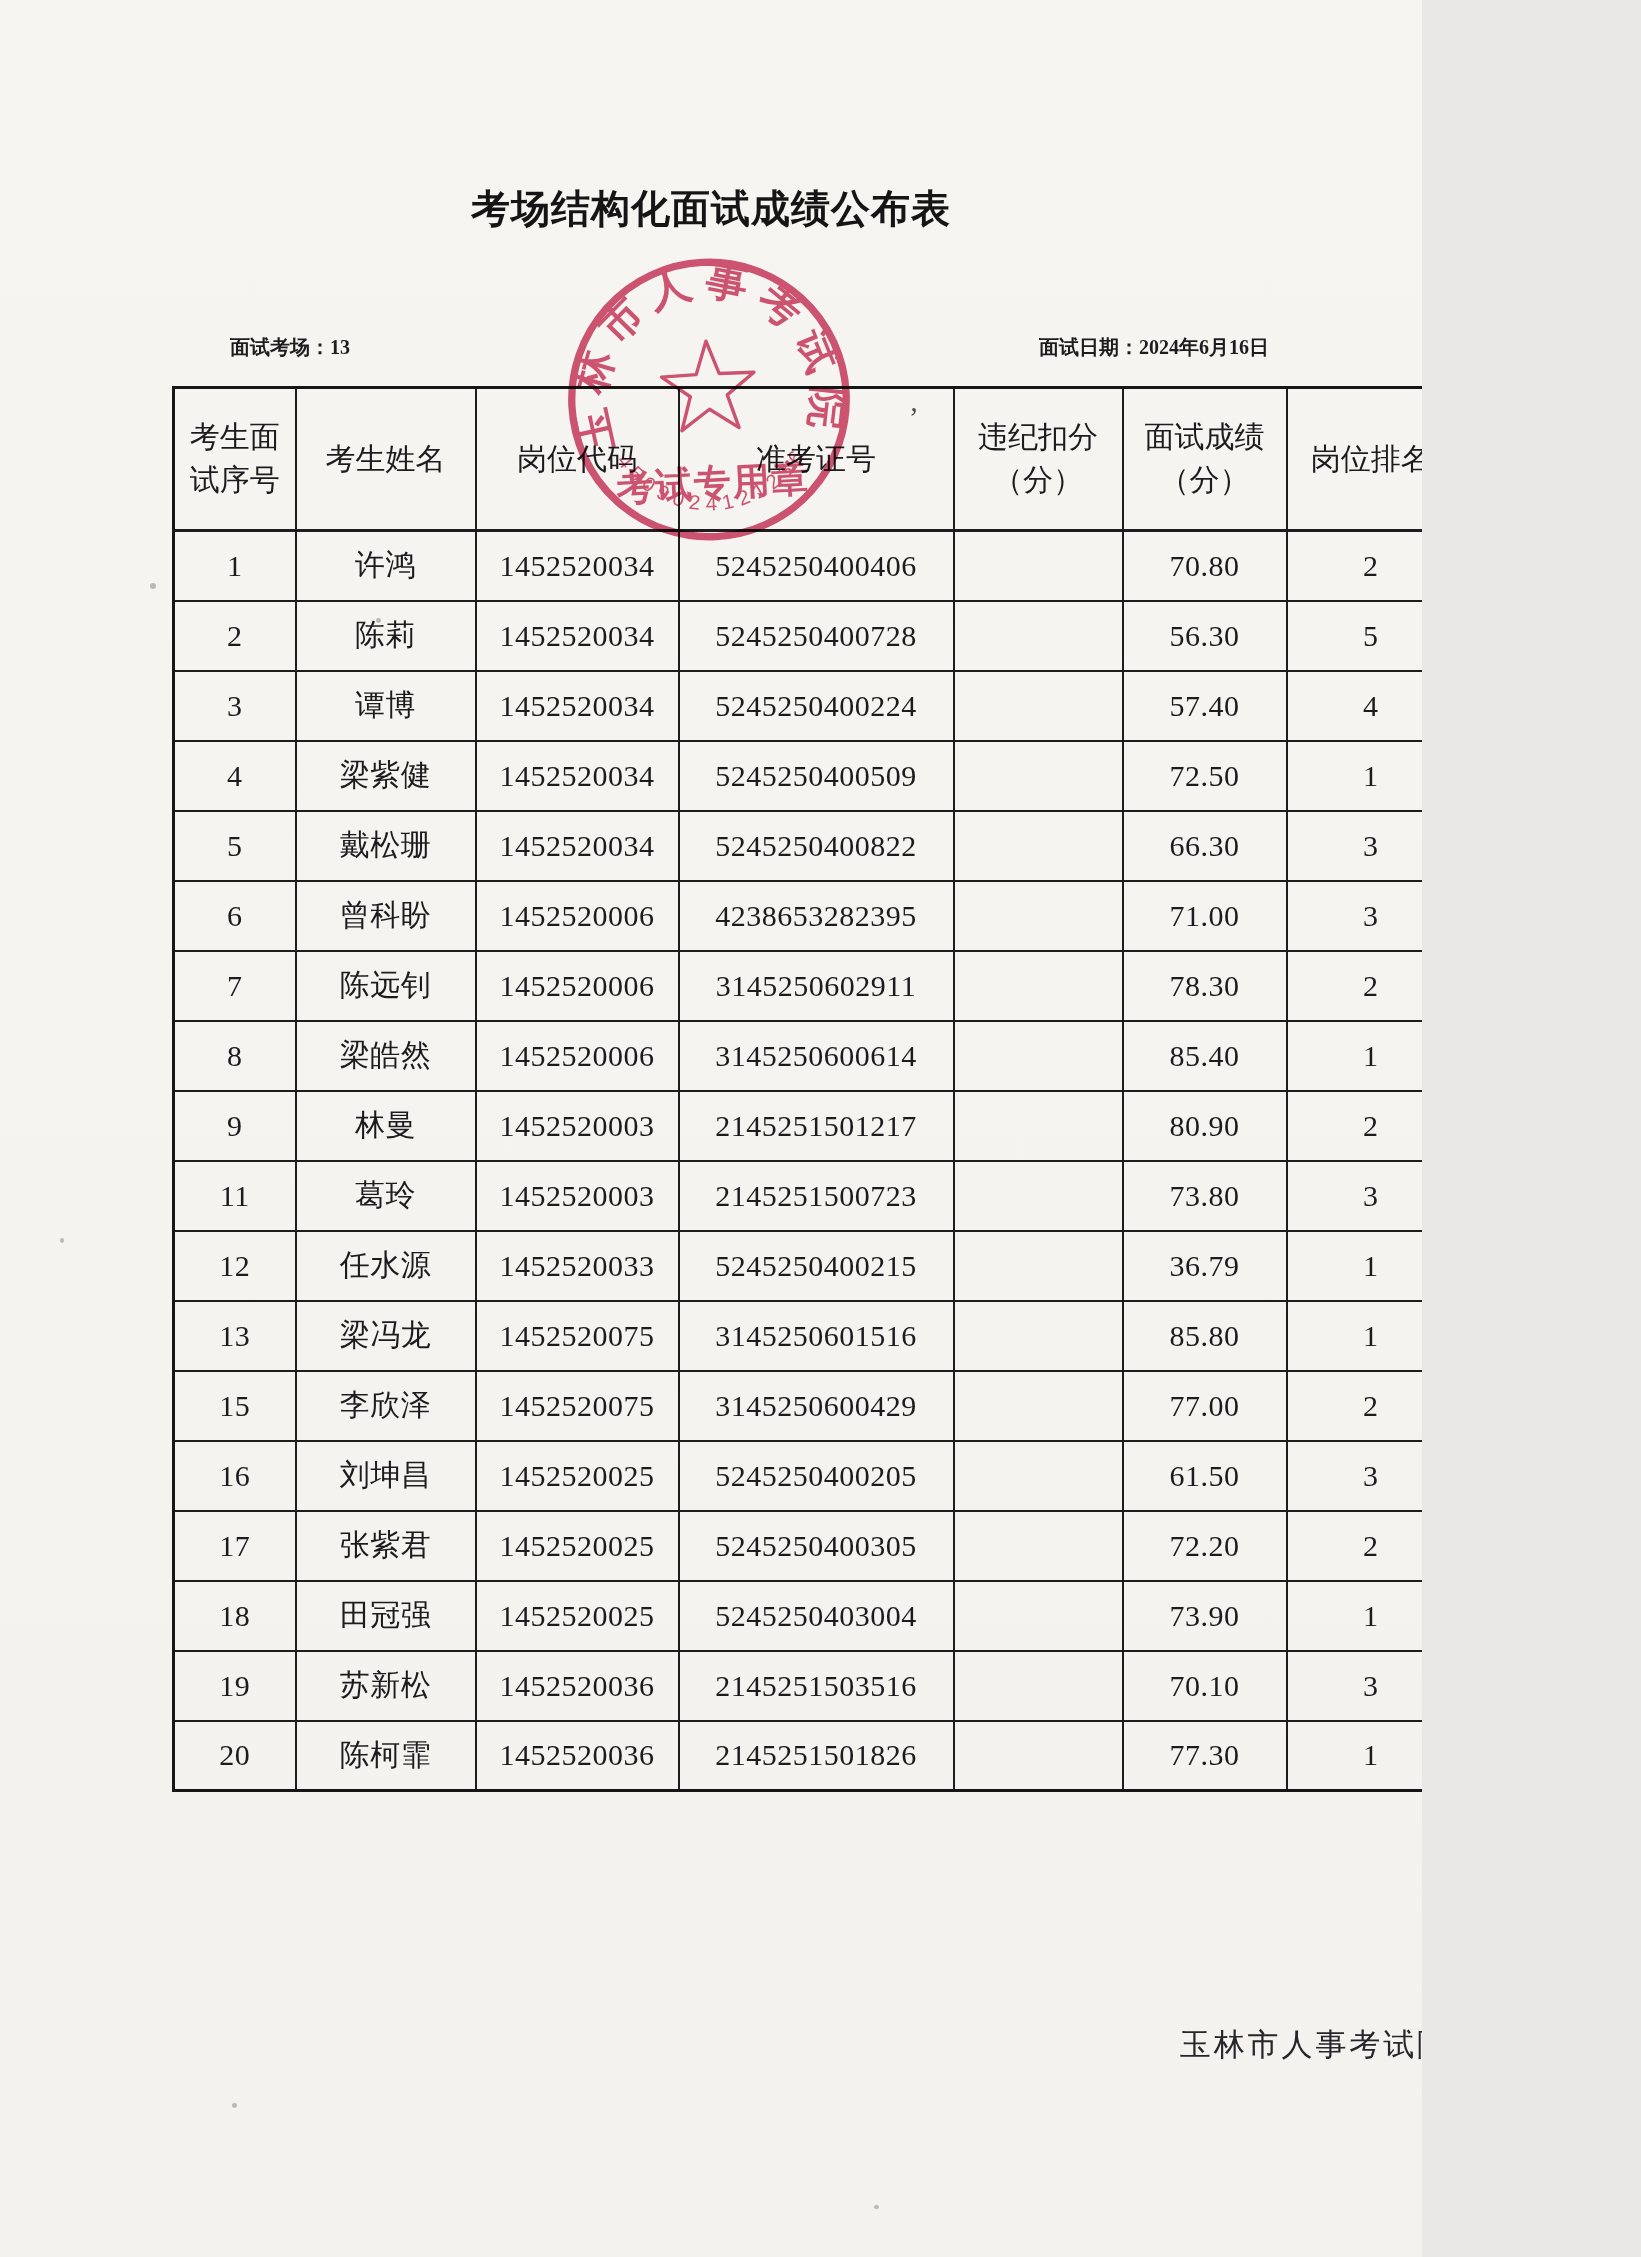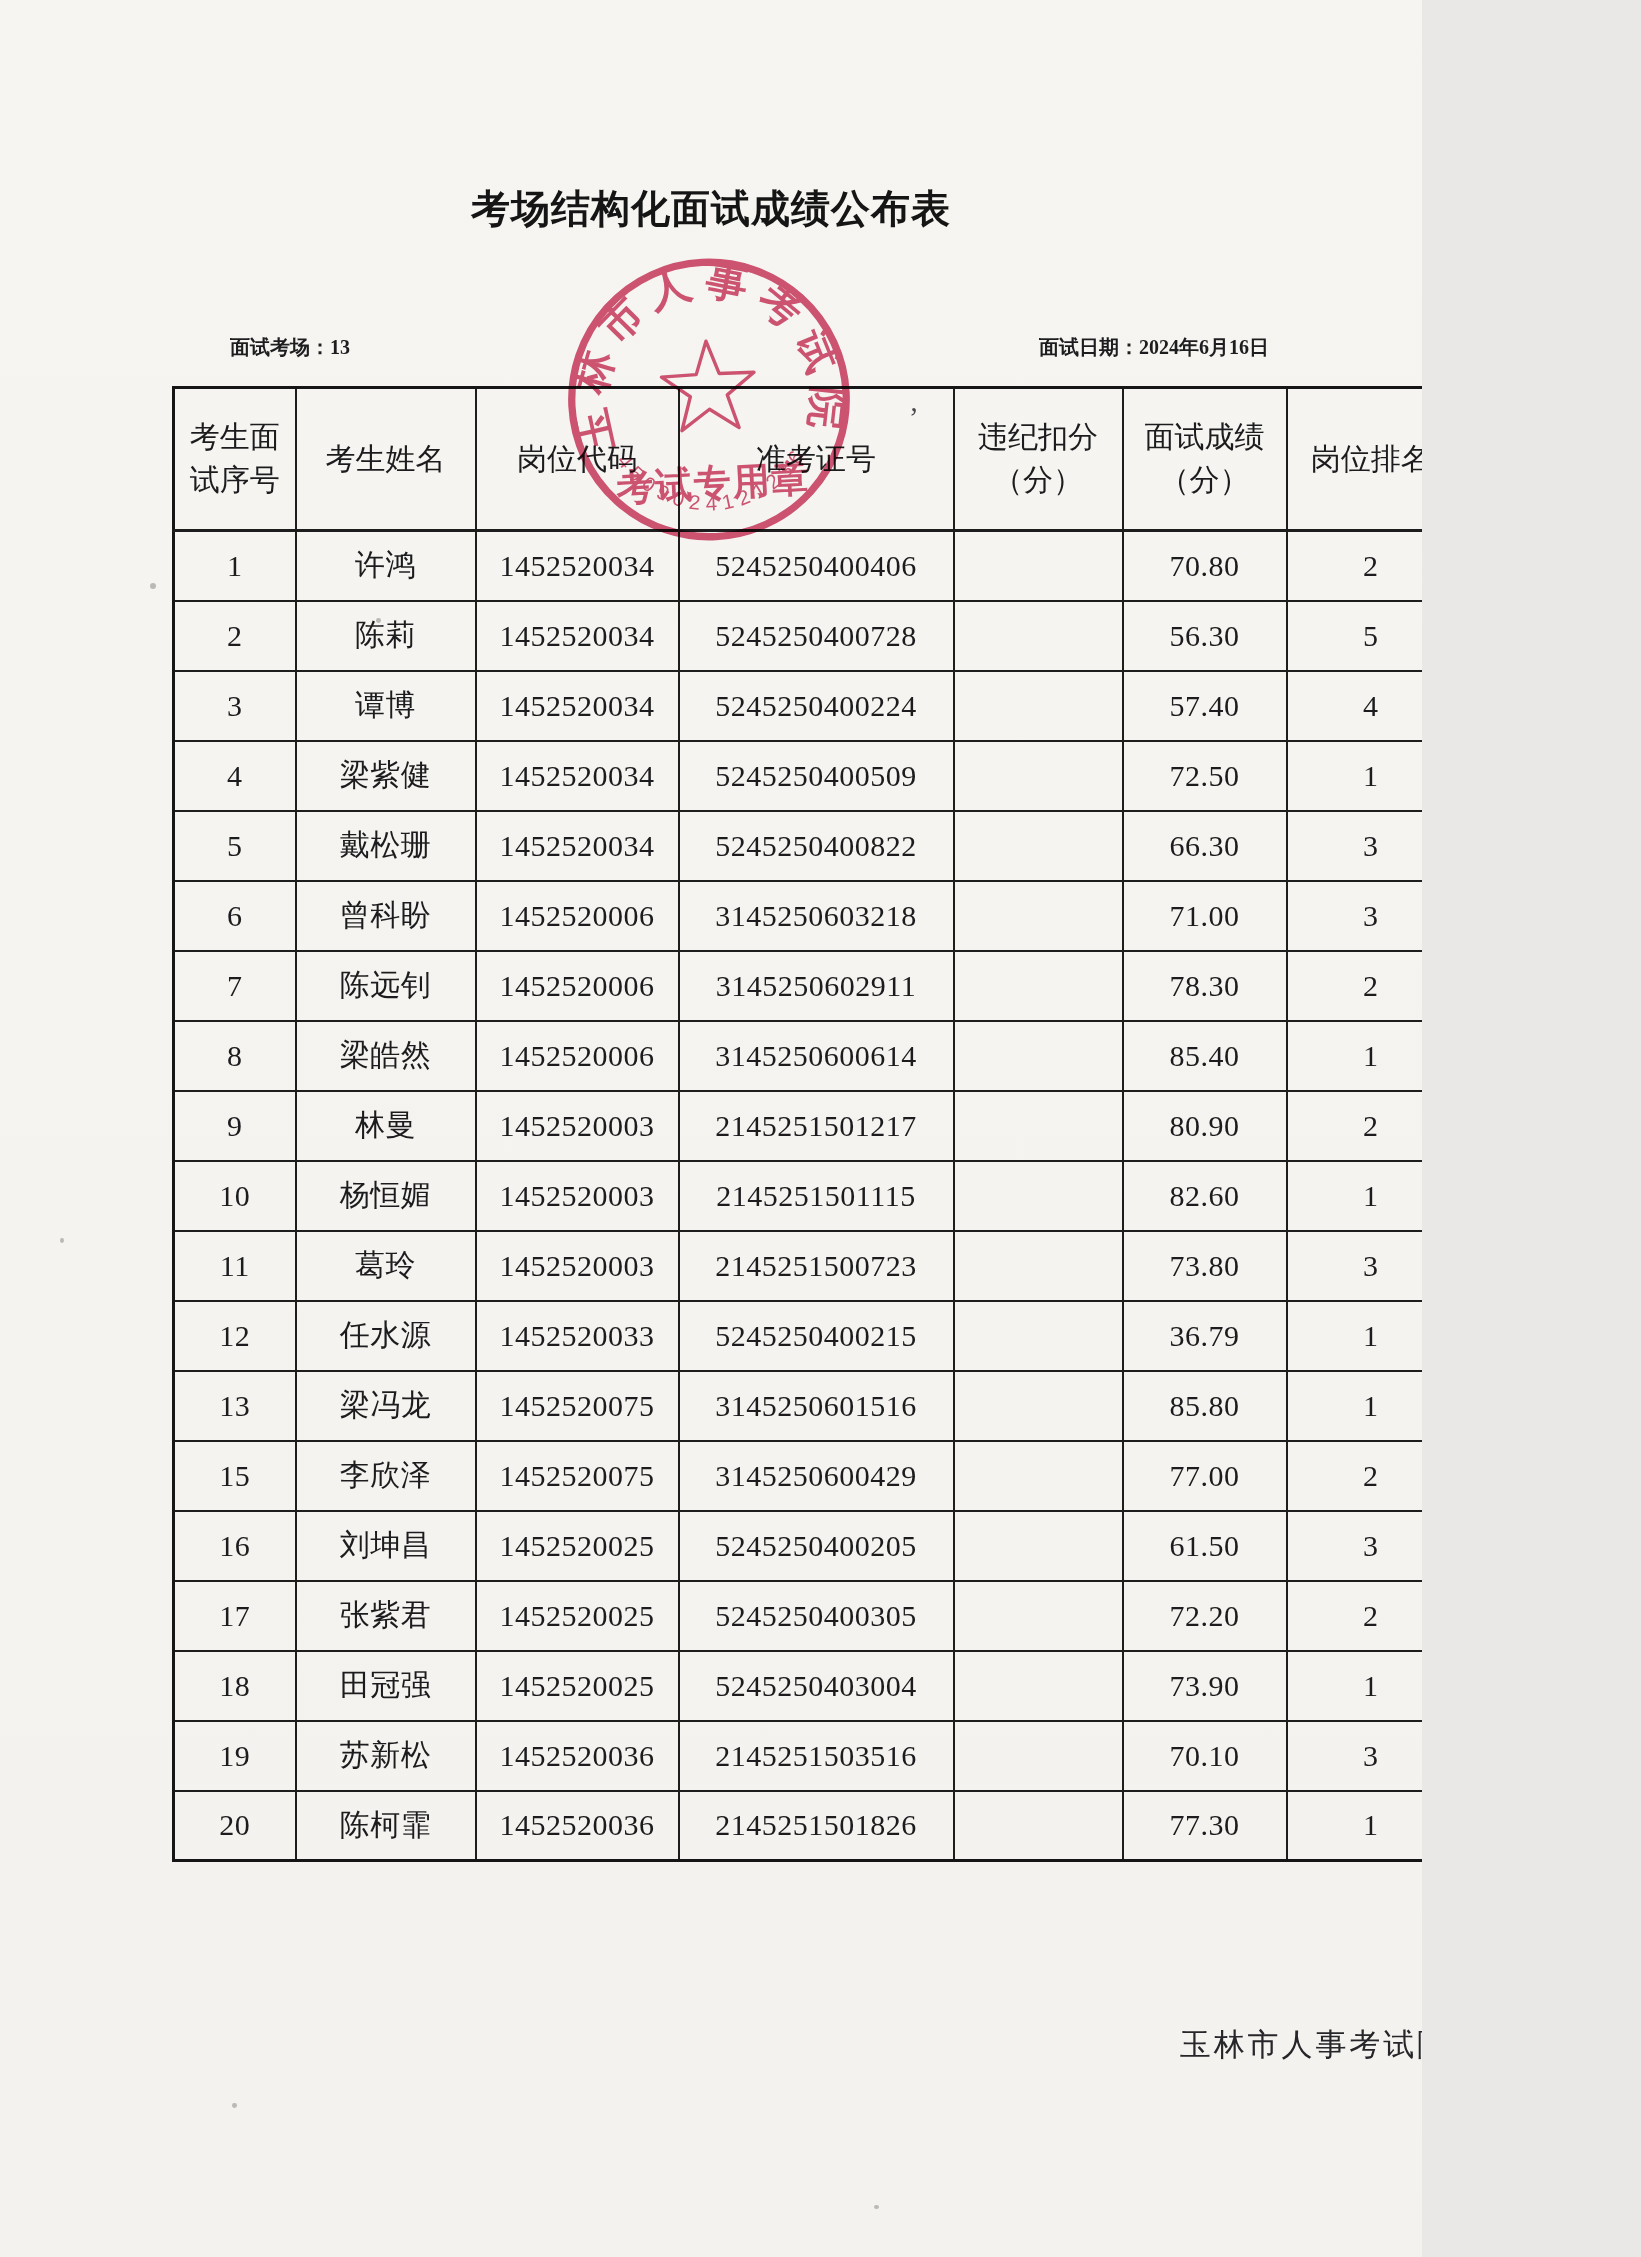--- a/index.html
+++ b/index.html
@@ -145,21 +145,21 @@
           <td class="c-post-code">1452520034</td>
           <td class="c-ticket-no">5245250400822</td>
           <td class="c-deduction"></td>
           <td class="c-score">66.30</td>
           <td class="c-rank">3</td>
         </tr>
         <tr>
           <td class="c-seq">6</td>
           <td class="c-name">曾科盼</td>
           <td class="c-post-code">1452520006</td>
-          <td class="c-ticket-no">3145250603218</td>
+          <td class="c-ticket-no">4238653282395</td>
           <td class="c-deduction"></td>
           <td class="c-score">71.00</td>
           <td class="c-rank">3</td>
         </tr>
         <tr>
           <td class="c-seq">7</td>
           <td class="c-name">陈远钊</td>
           <td class="c-post-code">1452520006</td>
           <td class="c-ticket-no">3145250602911</td>
           <td class="c-deduction"></td>
@@ -176,29 +176,20 @@
           <td class="c-rank">1</td>
         </tr>
         <tr>
           <td class="c-seq">9</td>
           <td class="c-name">林曼</td>
           <td class="c-post-code">1452520003</td>
           <td class="c-ticket-no">2145251501217</td>
           <td class="c-deduction"></td>
           <td class="c-score">80.90</td>
           <td class="c-rank">2</td>
-        </tr>
-        <tr>
-          <td class="c-seq">10</td>
-          <td class="c-name">杨恒媚</td>
-          <td class="c-post-code">1452520003</td>
-          <td class="c-ticket-no">2145251501115</td>
-          <td class="c-deduction"></td>
-          <td class="c-score">82.60</td>
-          <td class="c-rank">1</td>
         </tr>
         <tr>
           <td class="c-seq">11</td>
           <td class="c-name">葛玲</td>
           <td class="c-post-code">1452520003</td>
           <td class="c-ticket-no">2145251500723</td>
           <td class="c-deduction"></td>
           <td class="c-score">73.80</td>
           <td class="c-rank">3</td>
         </tr>

